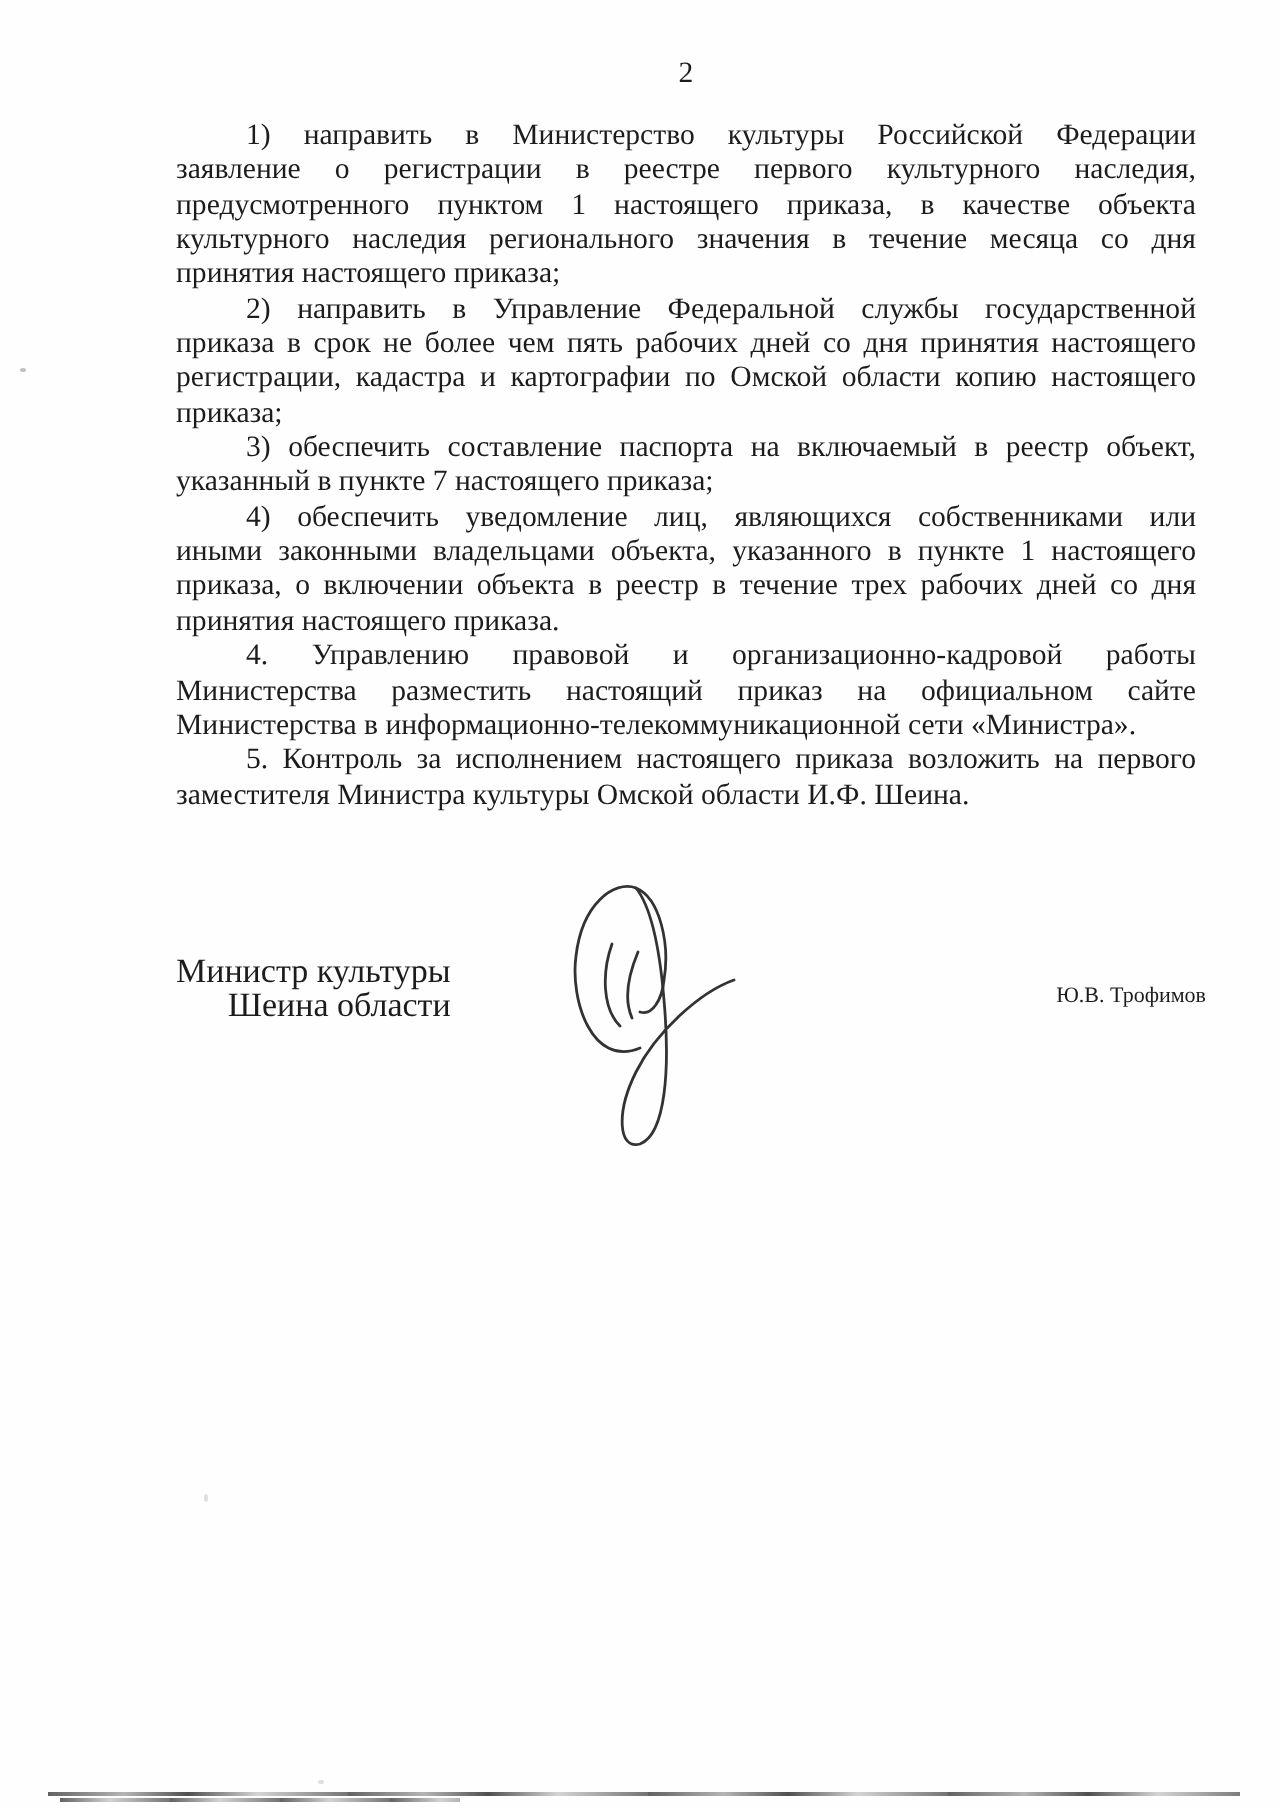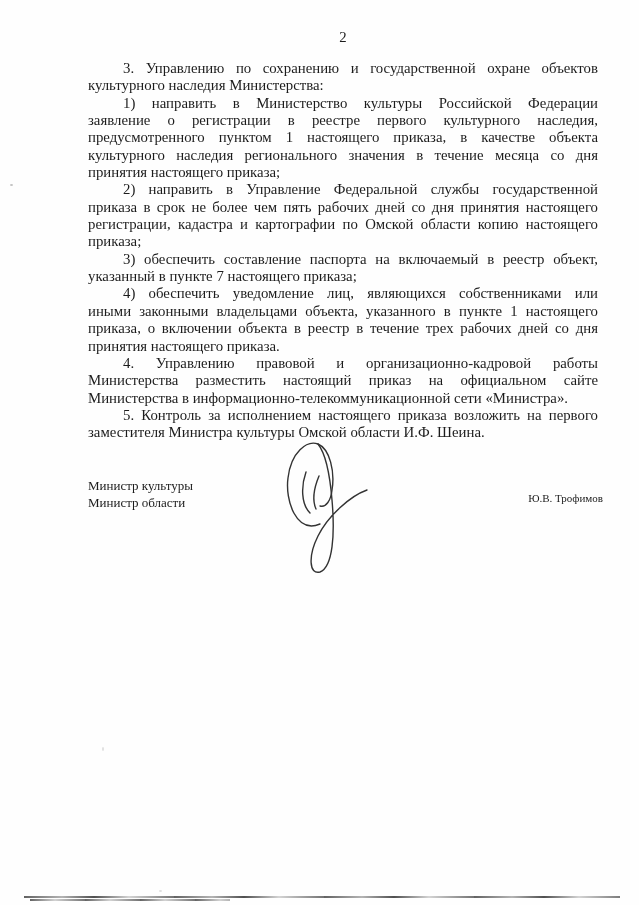--- a/index.html
+++ b/index.html
@@ -36,22 +36,23 @@
     text-align: justify;
     text-align-last: justify;
     white-space: normal;
   }
   .ln.first { text-indent: 35px; }
   .ln.last { text-align-last: left; }
   .sig-title {
     position: absolute;
     top: 477px;
     left: 88px;
-    font-size: 13px;
+    font-size: 17px;
     line-height: 17.4px;
+    text-align: right;
   }
   .sig-name {
     position: absolute;
     top: 490px;
     right: 36px;
     font-size: 11px;
     line-height: 17.4px;
   }
   .sig-svg {
     position: absolute;
@@ -88,24 +89,20 @@
 </style>
 </head>
 <body>
 
 <div class="page">
 
   <div class="page-number">2</div>
 
   <div class="text-block">
 
-    <p class="para">
-      <span class="ln first">3. Управлению по сохранению и государственной охране объектов</span>
-      <span class="ln last">культурного наследия Министерства:</span>
-    </p>
 
     <p class="para">
       <span class="ln first">1) направить в Министерство культуры Российской Федерации</span>
       <span class="ln">заявление о регистрации в реестре первого культурного наследия,</span>
       <span class="ln">предусмотренного пунктом 1 настоящего приказа, в качестве объекта</span>
       <span class="ln">культурного наследия регионального значения в течение месяца со дня</span>
       <span class="ln last">принятия настоящего приказа;</span>
     </p>
 
     <p class="para">
@@ -135,21 +132,21 @@
 
     <p class="para">
       <span class="ln first">5. Контроль за исполнением настоящего приказа возложить на первого</span>
       <span class="ln last">заместителя Министра культуры Омской области И.Ф. Шеина.</span>
     </p>
 
   </div>
 
   <div class="sig-title">
     <div>Министр культуры</div>
-    <div>Министр области</div>
+    <div>Шеина области</div>
   </div>
 
   <svg class="sig-svg" viewBox="0 0 120 145" fill="none" stroke="#333333" stroke-width="1.4" stroke-linecap="round">
     <path d="M 44,86 C 20,96 9,62 12,40 C 15,14 31,2 42,6 C 54,11 59,34 56,52 C 55,62 50,70 44,68"></path>
     <path d="M 30,34 C 25,48 25,66 34,75"></path>
     <path d="M 43,38 C 38,50 36,62 40,71"></path>
     <path d="M 91,52 C 74,58 52,78 42,98 C 32,118 33,137 44,134 C 57,129 59,96 56,62 C 54,38 50,16 42,6"></path>
   </svg>
 
   <div class="sig-name">Ю.В. Трофимов</div>

